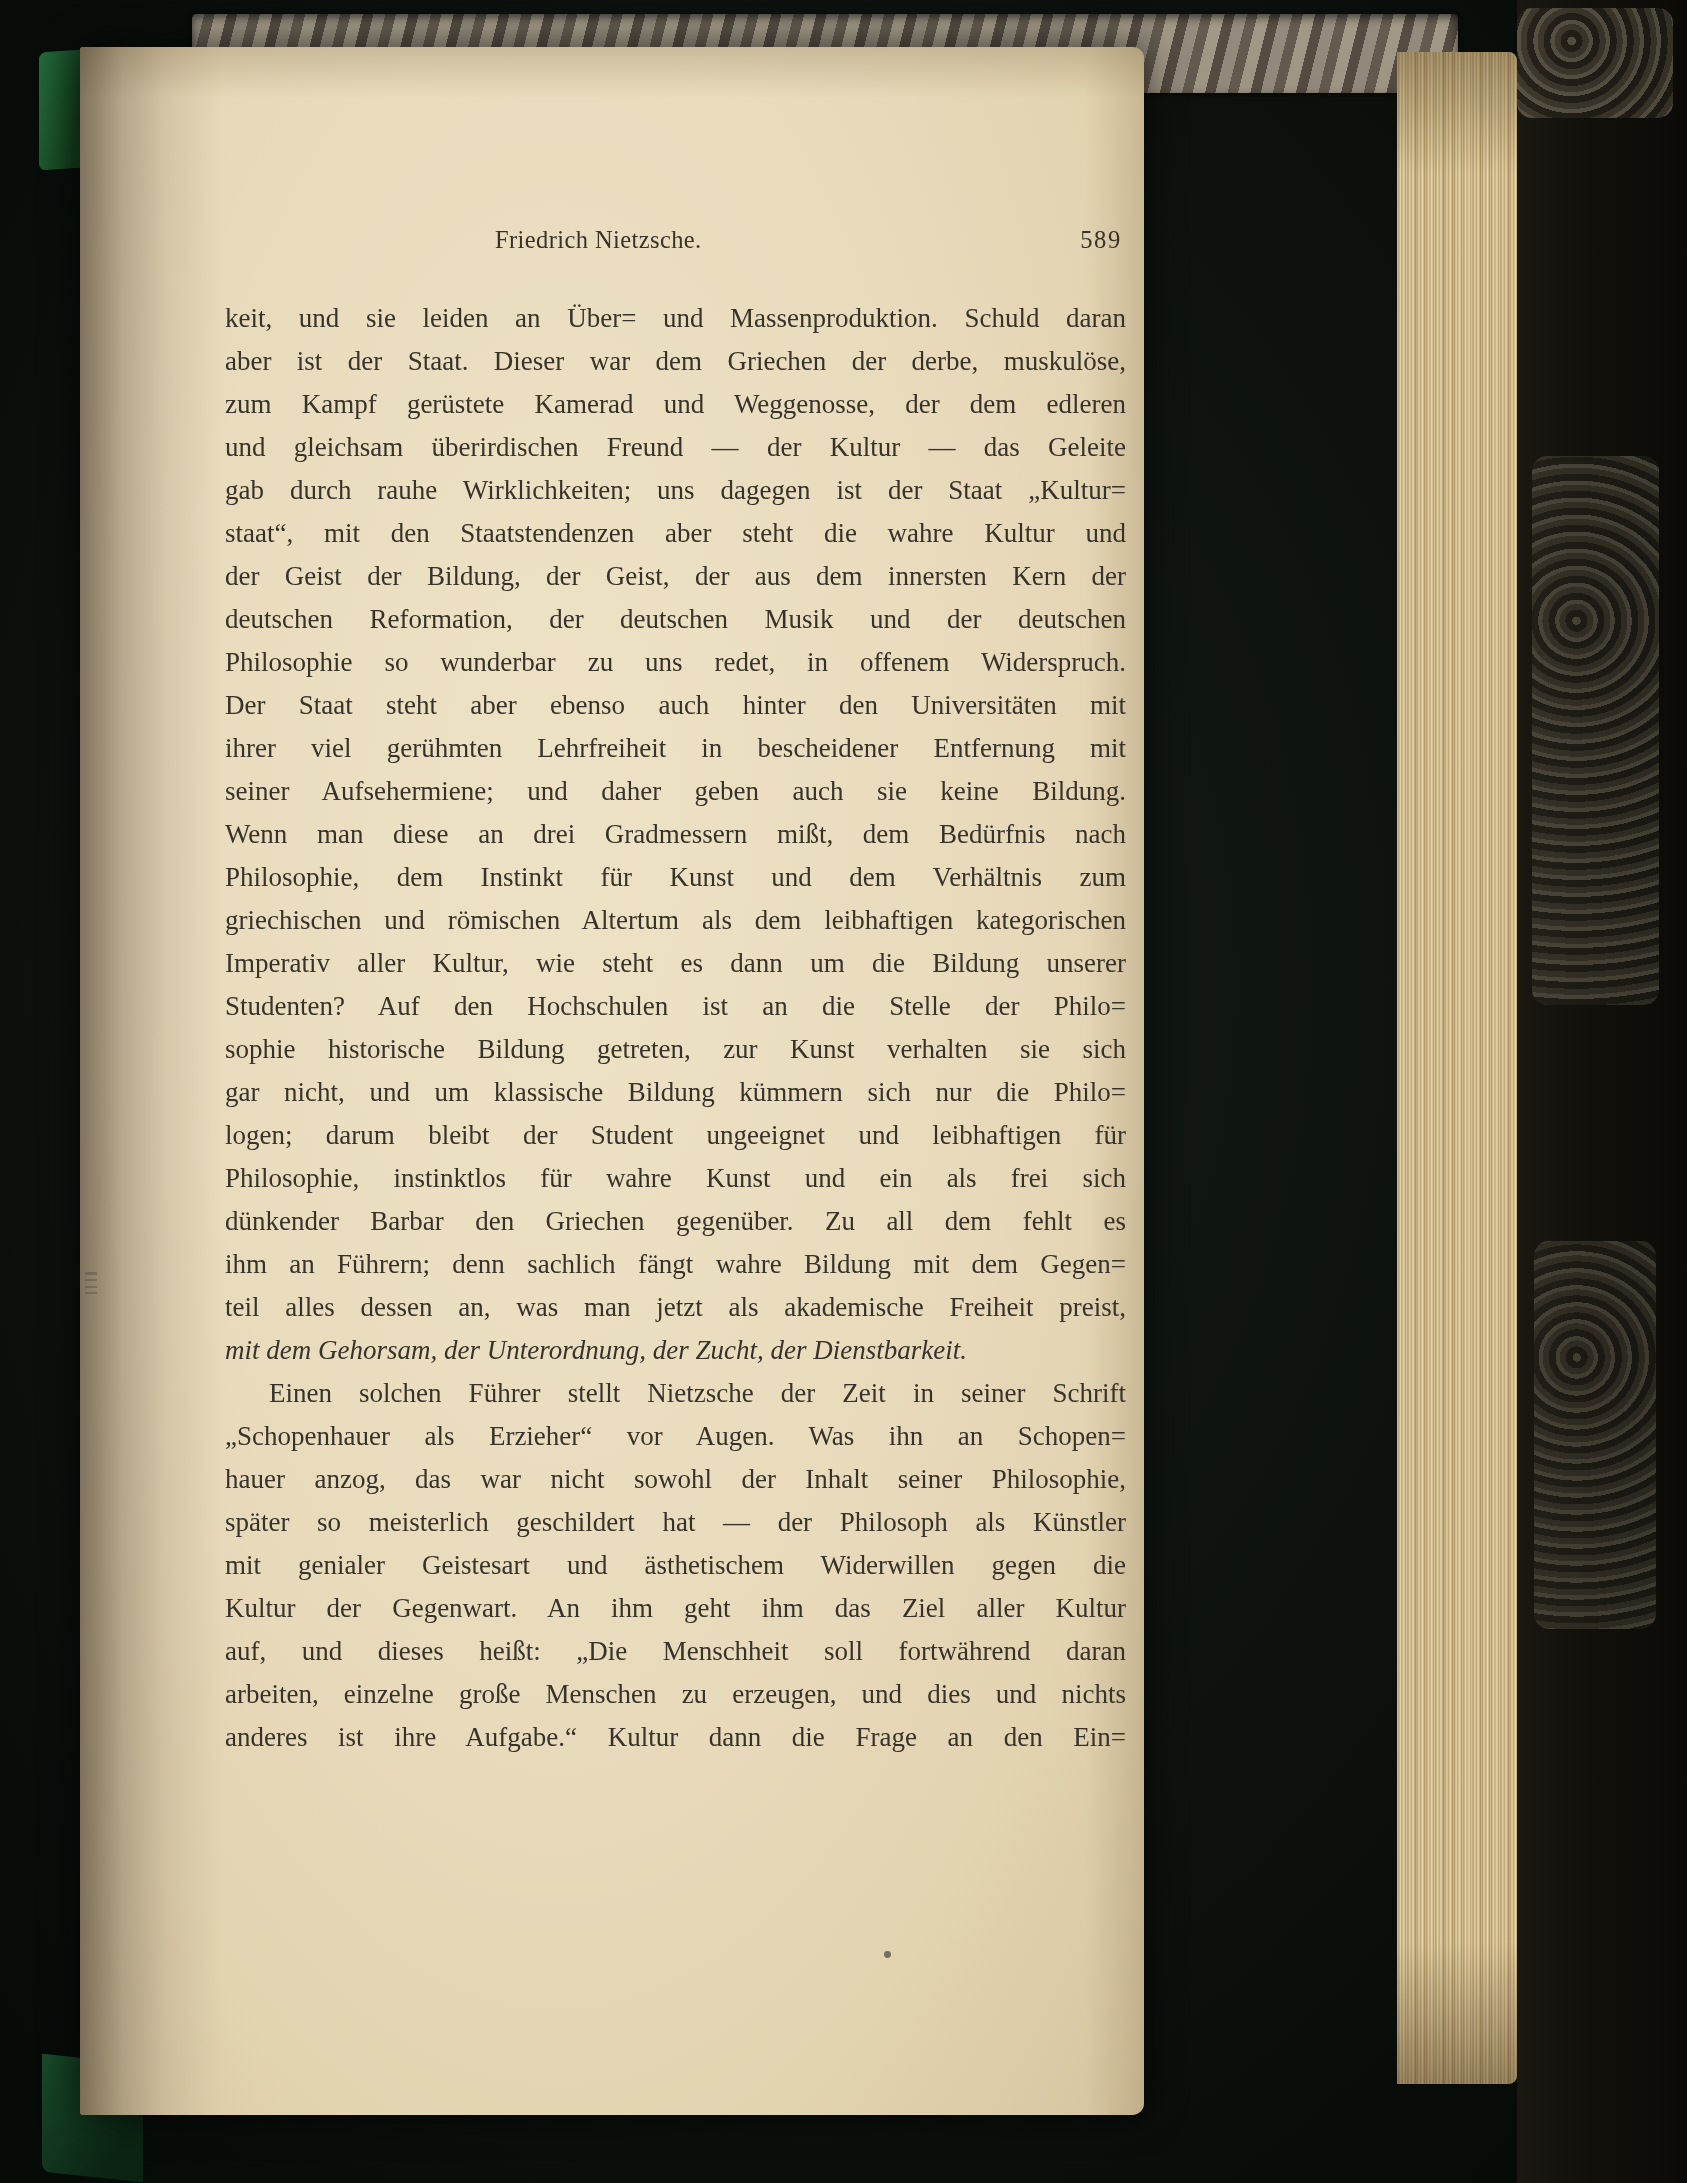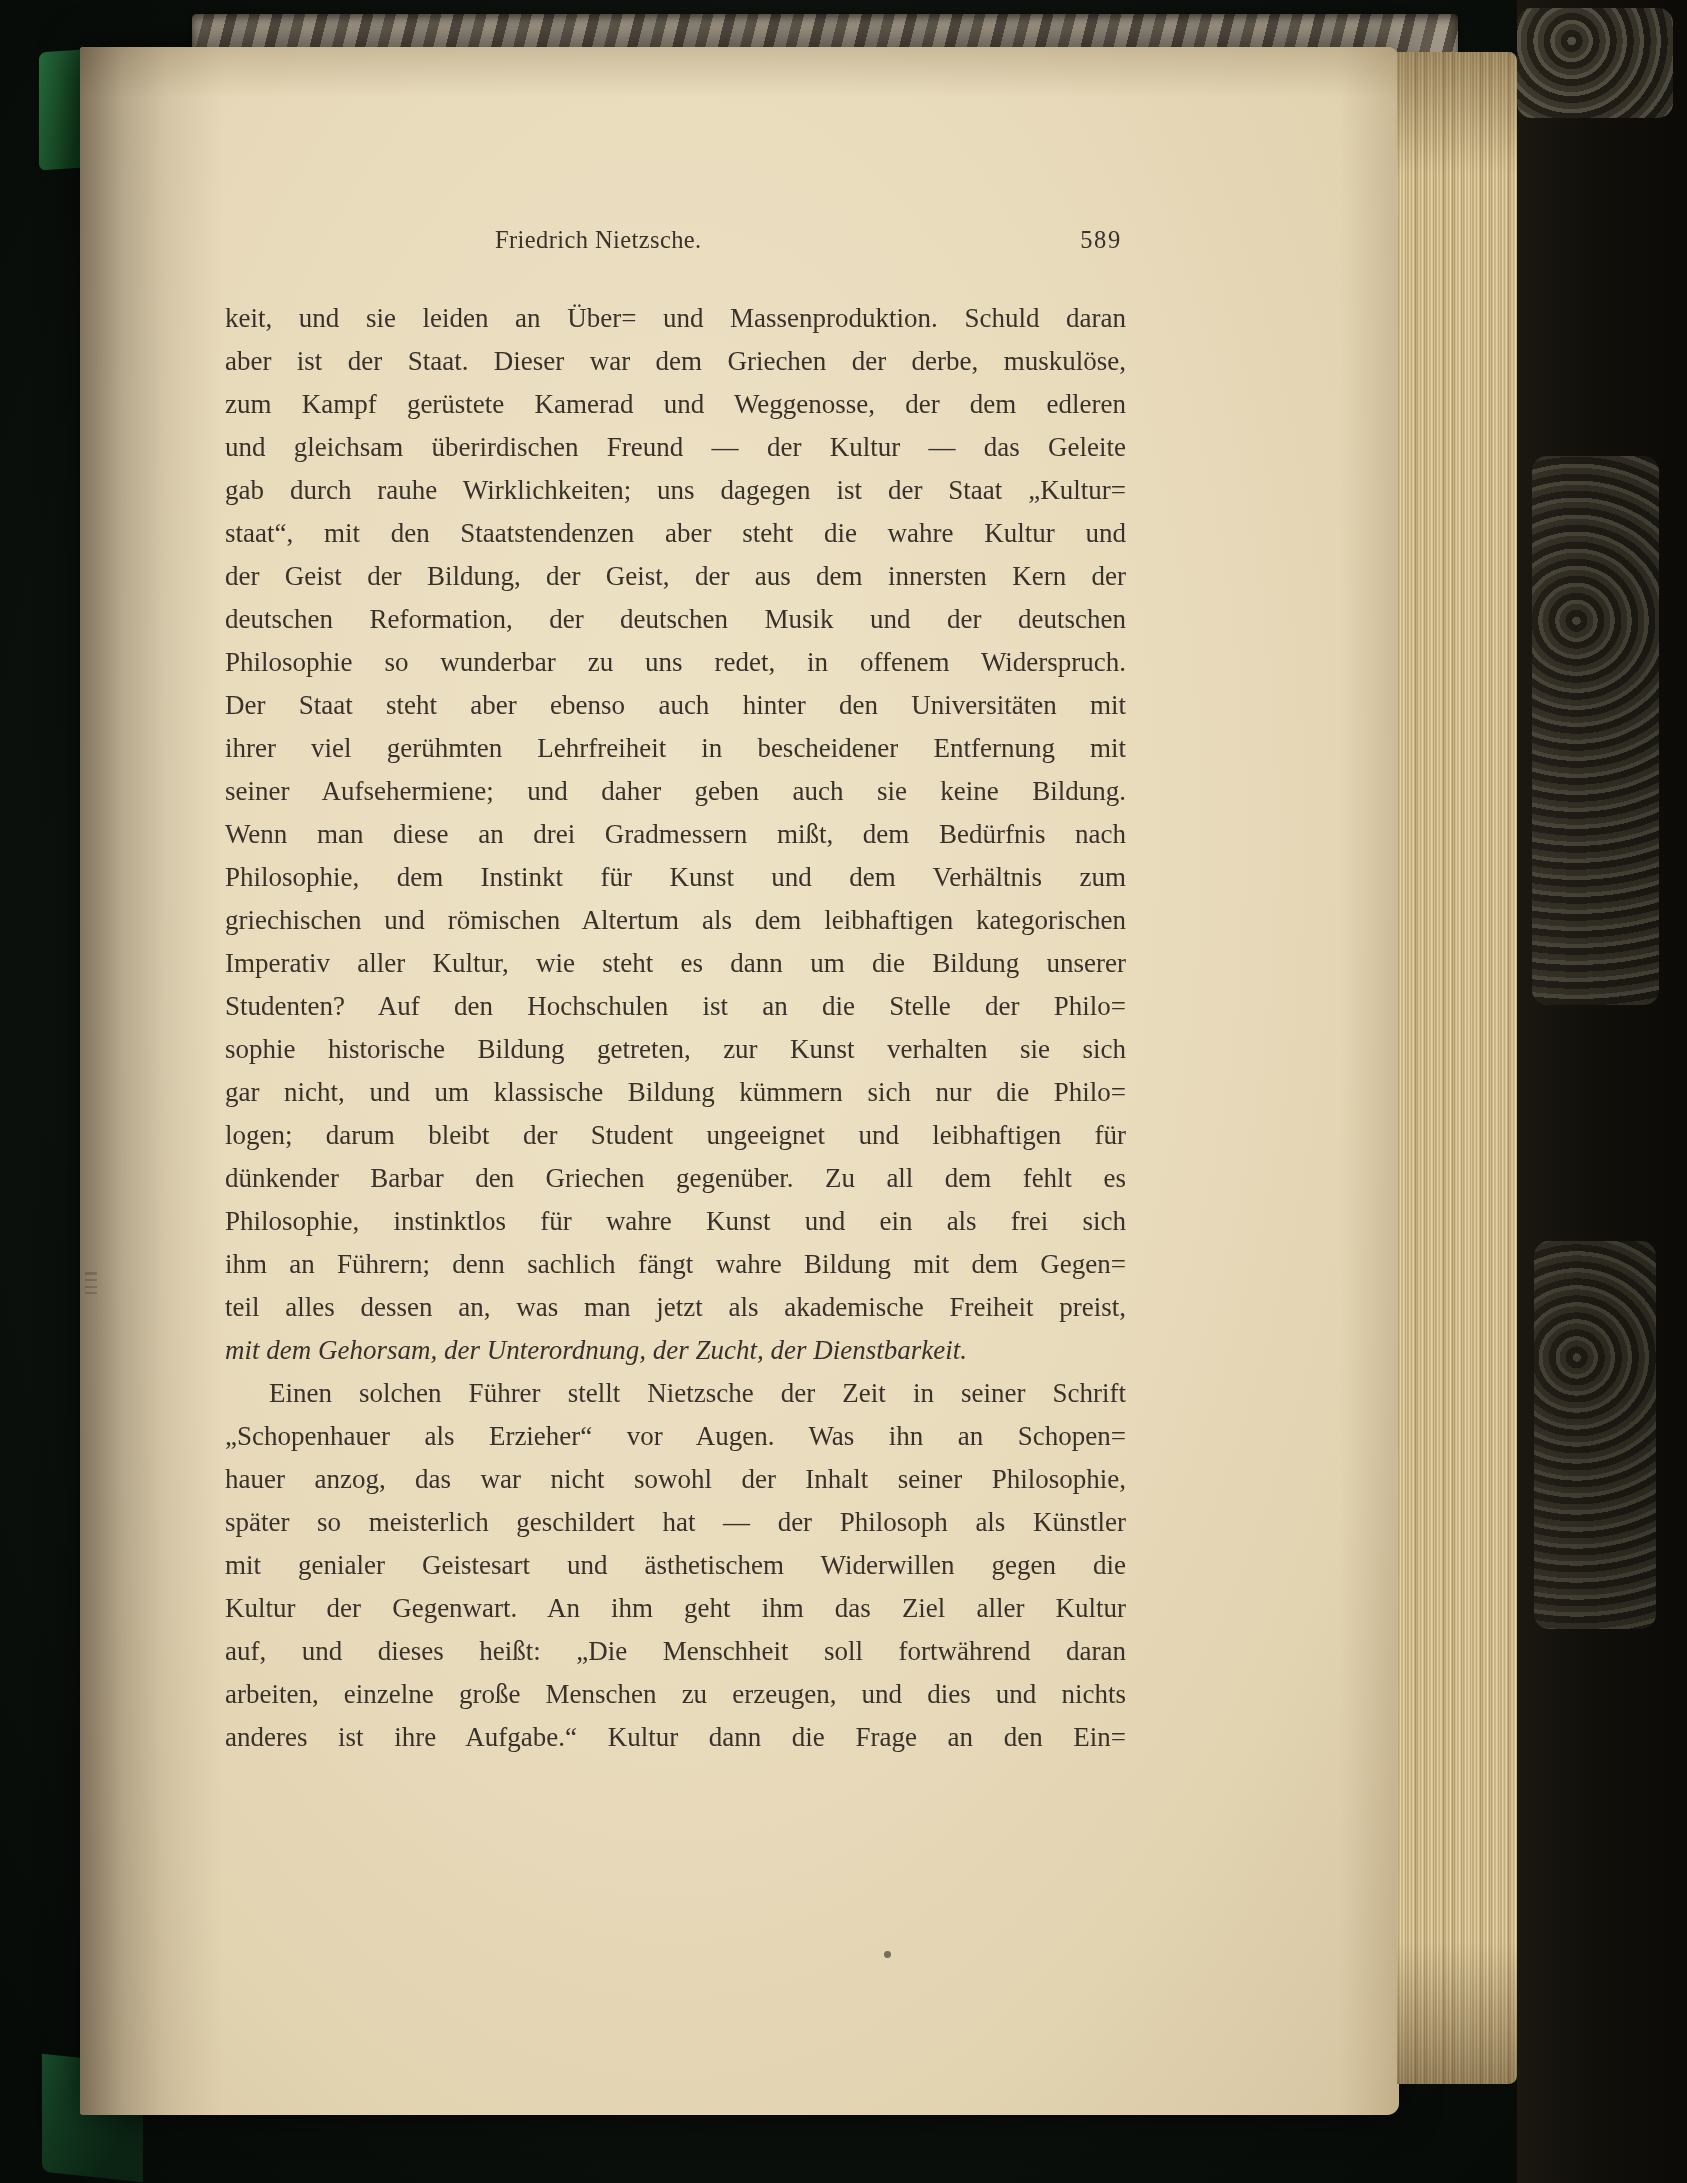--- a/index.html
+++ b/index.html
@@ -50,21 +50,21 @@
     background: linear-gradient(120deg, #1c5a32, #0c2a16 75%);
     transform: skewY(6deg);
     border-radius: 0 0 0 8.4px;
     opacity: 0.8;
   }
 
   
   .page {
     position: absolute;
     left: 80px; top: 47px;
-    width: 1319px; height: 2068px;
+    width: 1064px; height: 2068px;
     border-radius: 3.4px 11.8px 11.8px 3.4px;
     background: radial-gradient(ellipse at 45% 38%, #eee2c6 0%, #e9dcbd 45%, #e2d3b1 75%, #d5c4a0 100%);
     box-shadow: 0 0 38px rgba(0,0,0,0.65);
   }
   .gutter-shadow {
     position: absolute;
     left: 0; top: 0;
     width: 143px; height: 100%;
     border-radius: 3.4px 0 0 3.4px;
     background: linear-gradient(to right,
@@ -219,22 +219,22 @@
           <div class="line">ihrer viel gerühmten Lehrfreiheit in bescheidener Entfernung mit</div>
           <div class="line">seiner Aufsehermiene; und daher geben auch sie keine Bildung.</div>
           <div class="line">Wenn man diese an drei Gradmessern mißt, dem Bedürfnis nach</div>
           <div class="line">Philosophie, dem Instinkt für Kunst und dem Verhältnis zum</div>
           <div class="line">griechischen und römischen Altertum als dem leibhaftigen kategorischen</div>
           <div class="line">Imperativ aller Kultur, wie steht es dann um die Bildung unserer</div>
           <div class="line">Studenten?  Auf den Hochschulen ist an die Stelle der Philo=</div>
           <div class="line">sophie historische Bildung getreten, zur Kunst verhalten sie sich</div>
           <div class="line">gar nicht, und um klassische Bildung kümmern sich nur die Philo=</div>
           <div class="line">logen; darum bleibt der Student ungeeignet und leibhaftigen für</div>
+          <div class="line">Philosophie, instinktlos für wahre Kunst und ein als frei sich</div>
           <div class="line">dünkender Barbar den Griechen gegenüber.  Zu all dem fehlt es</div>
-          <div class="line">Philosophie, instinktlos für wahre Kunst und ein als frei sich</div>
           <div class="line">ihm an Führern; denn sachlich fängt wahre Bildung mit dem Gegen=</div>
           <div class="line">teil alles dessen an, was man jetzt als akademische Freiheit preist,</div>
           <div class="line end">mit dem Gehorsam, der Unterordnung, der Zucht, der Dienstbarkeit.</div>
           <div class="line indent">Einen solchen Führer stellt Nietzsche der Zeit in seiner Schrift</div>
           <div class="line">„Schopenhauer als Erzieher“ vor Augen.  Was ihn an Schopen=</div>
           <div class="line">hauer anzog, das war nicht sowohl der Inhalt seiner Philosophie,</div>
           <div class="line">später so meisterlich geschildert hat — der Philosoph als Künstler</div>
           <div class="line">mit genialer Geistesart und ästhetischem Widerwillen gegen die</div>
           <div class="line">Kultur der Gegenwart.  An ihm geht ihm das Ziel aller Kultur</div>
           <div class="line">auf, und dieses heißt: „Die Menschheit soll fortwährend daran</div>

